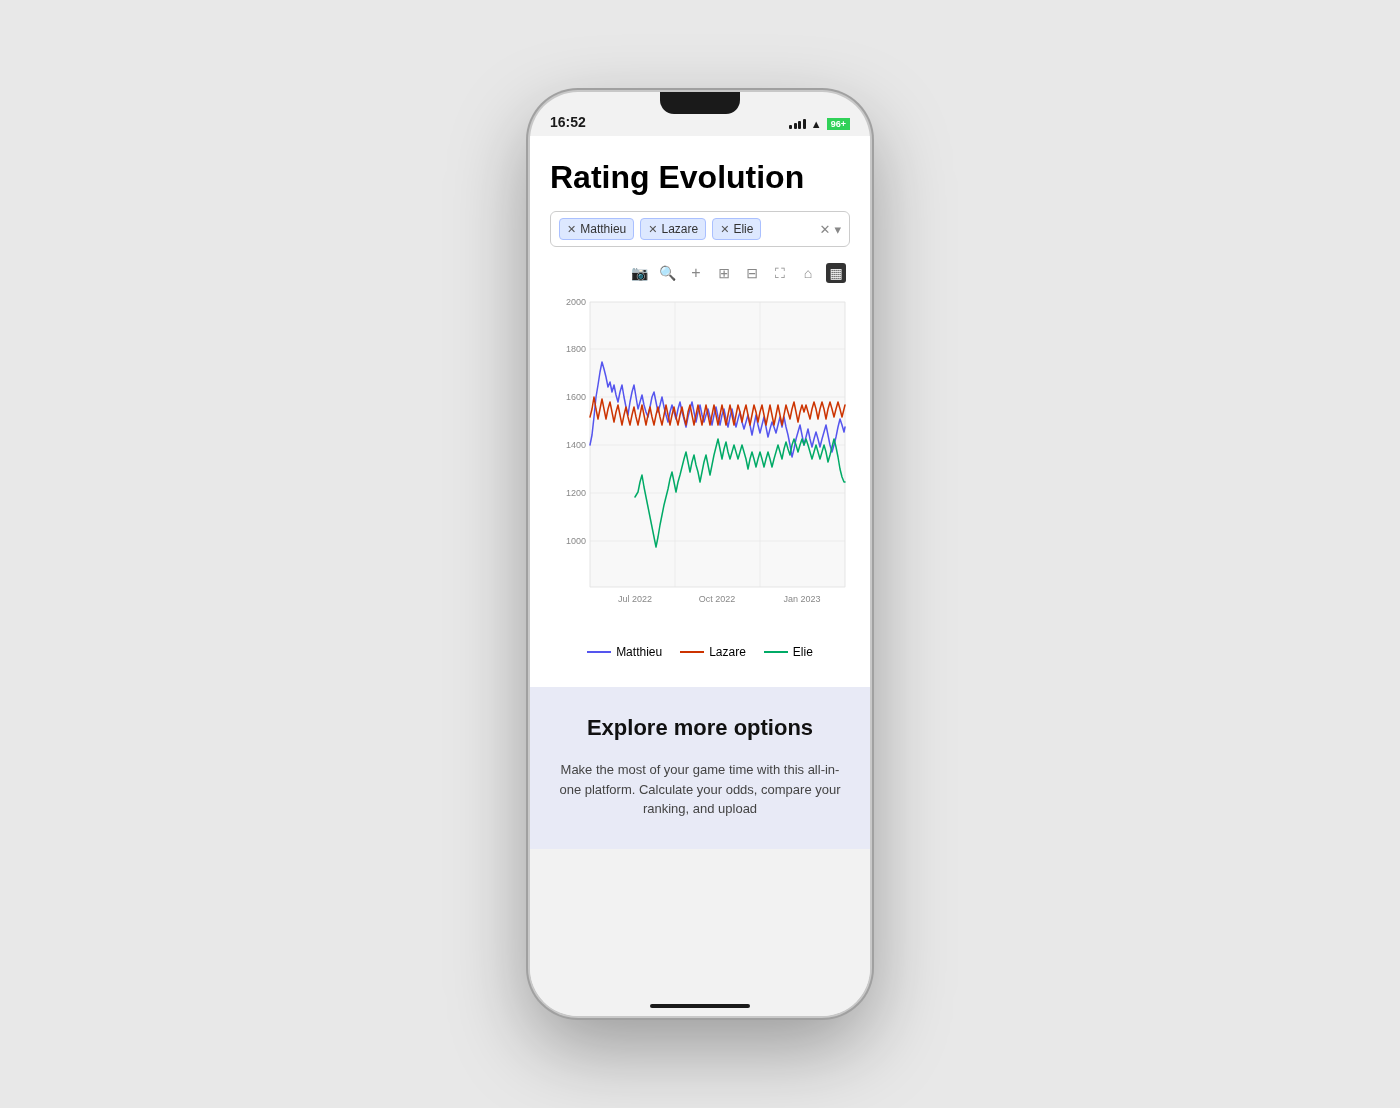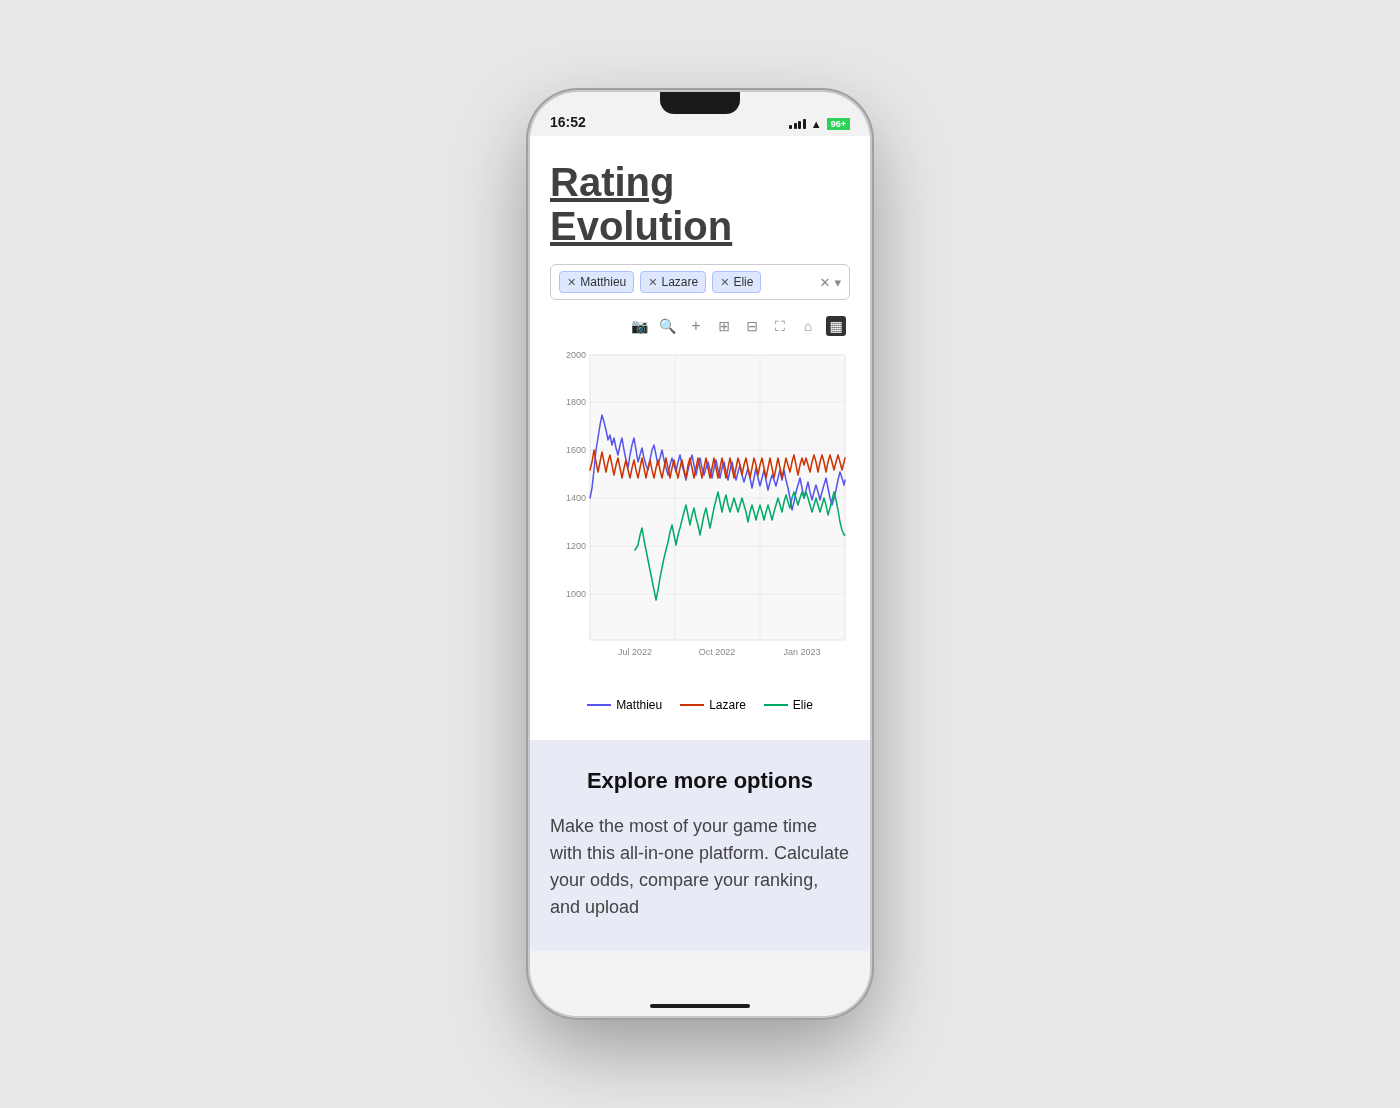--- a/index.html
+++ b/index.html
@@ -109,26 +109,25 @@
       border-radius: 0 0 44px 44px;
     }
     .phone-content::-webkit-scrollbar { display: none; }
 
     .main-section {
       background: #ffffff;
       padding: 24px 20px 20px;
     }
 
     .page-title {
-      font-size: 40px;
+      font-size: 32px;
       font-weight: 800;
-      color: #404040;
+      color: #000000;
       margin-bottom: 16px;
       line-height: 1.1;
-      text-decoration: underline;
     }
 
     
     .filter-row {
       display: flex;
       align-items: center;
       flex-wrap: wrap;
       gap: 6px;
       margin-bottom: 16px;
       border: 1px solid #ccc;
@@ -231,22 +230,23 @@
       min-height: 150px;
     }
     .bottom-title {
       font-size: 22px;
       font-weight: 800;
       color: #111;
       text-align: center;
       margin-bottom: 12px;
     }
     .bottom-text {
-      font-size: 18px;
+      font-size: 13px;
       color: #444;
+      text-align: center;
       line-height: 1.5;
       margin-top: 19px;
     }
 
     
     .home-indicator {
       position: absolute;
       bottom: 8px;
       left: 50%;
       transform: translateX(-50%);

